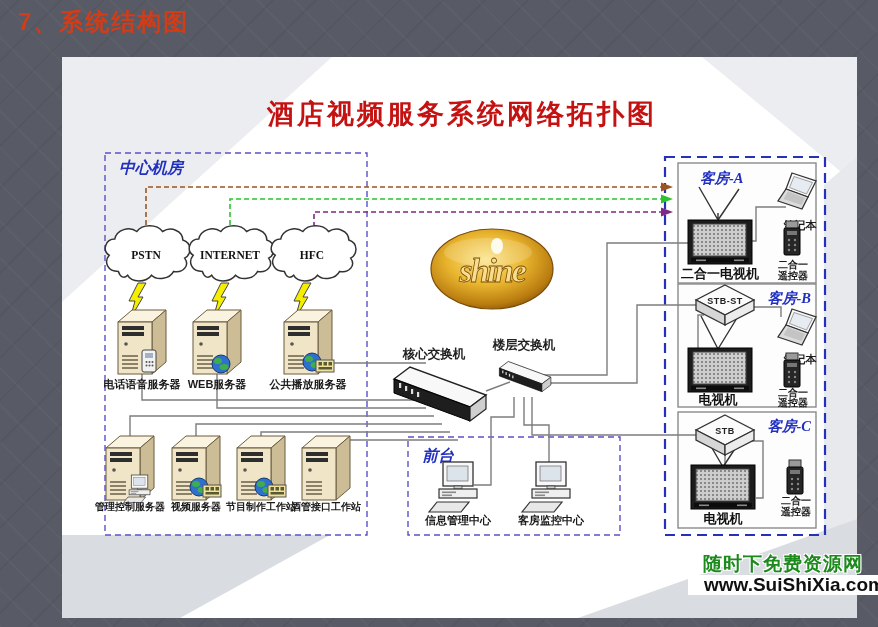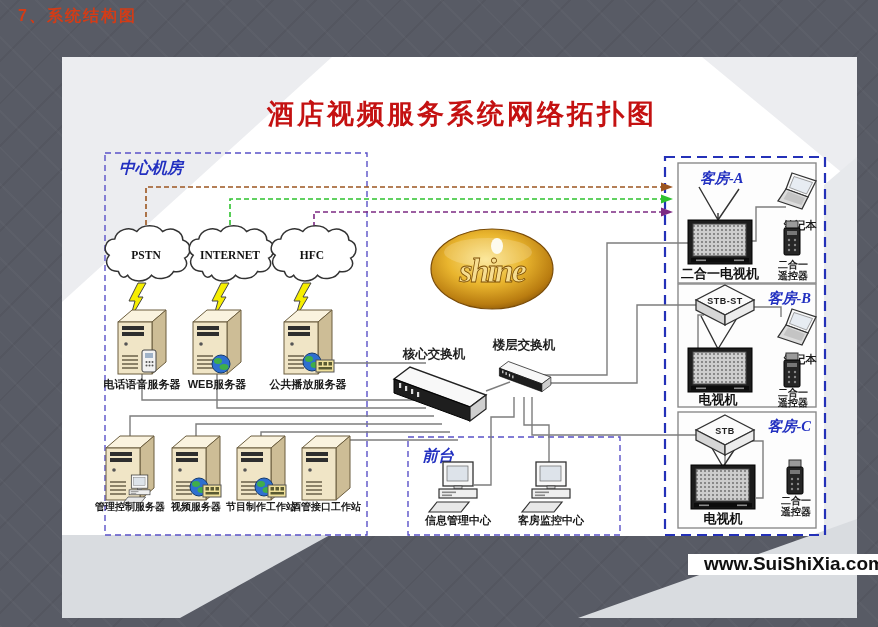--- a/index.html
+++ b/index.html
@@ -10,24 +10,24 @@
   }
   .frame-pattern{
     position:absolute;left:0;top:0;width:878px;height:627px;
     background:
       repeating-linear-gradient(45deg, rgba(255,255,255,.025) 0 2px, transparent 2px 26px),
       repeating-linear-gradient(-45deg, rgba(0,0,0,.05) 0 2px, transparent 2px 30px);
     pointer-events:none;
   }
   .slide-title{
     position:absolute;left:18px;top:6px;
-    font-size:16px;font-weight:bold;letter-spacing:2px;color:#d23c17;
+    font-size:24px;font-weight:bold;letter-spacing:2px;color:#d23c17;
   }
   .content{
-    position:absolute;left:62px;top:57px;width:795px;height:479px;
+    position:absolute;left:62px;top:57px;width:795px;height:561px;
     background:#ffffff;
   }
   .watermark{
     position:absolute;left:688px;top:554px;width:190px;text-align:center;line-height:1.08;
   }
   .wm1{
     font-size:19px;font-weight:bold;color:#1d8a1d;letter-spacing:1px;
     text-shadow:-1px -1px 0 #fff,1px -1px 0 #fff,-1px 1px 0 #fff,1px 1px 0 #fff;
   }
   .wm2{
@@ -307,14 +307,15 @@
   <text class="room-lbl" x="749" y="374" text-anchor="end">客房-C</text>
   <use href="#tv" x="629" y="408"></use>
   <text class="tv-lbl" x="661" y="466" text-anchor="middle">电视机</text>
   <use href="#remote" x="725" y="403"></use>
   <text class="lbl-sm" x="734" y="447" text-anchor="middle">二合一</text>
   <text class="lbl-sm" x="734" y="458" text-anchor="middle">遥控器</text>
 </svg>
 </div>
 
 <div class="watermark">
+  <div class="wm1">随时下免费资源网</div>
   <span class="wm2">www.SuiShiXia.com</span>
 </div>
 
 </body></html>

